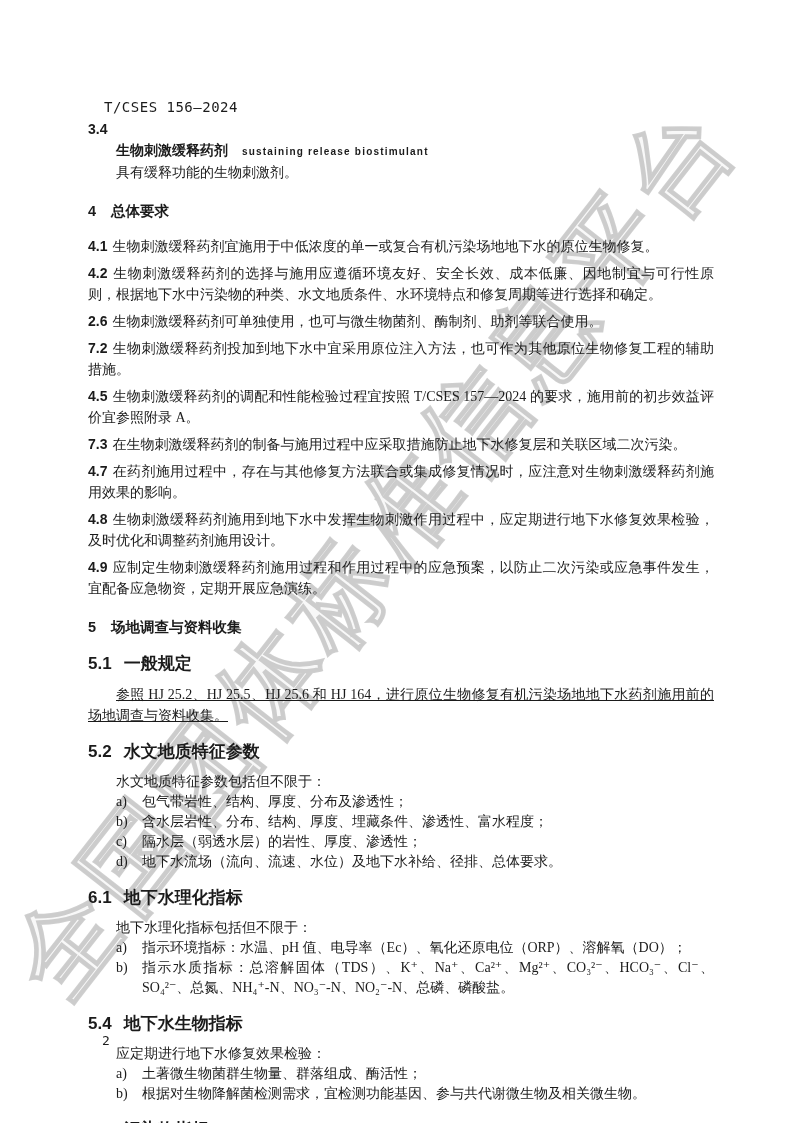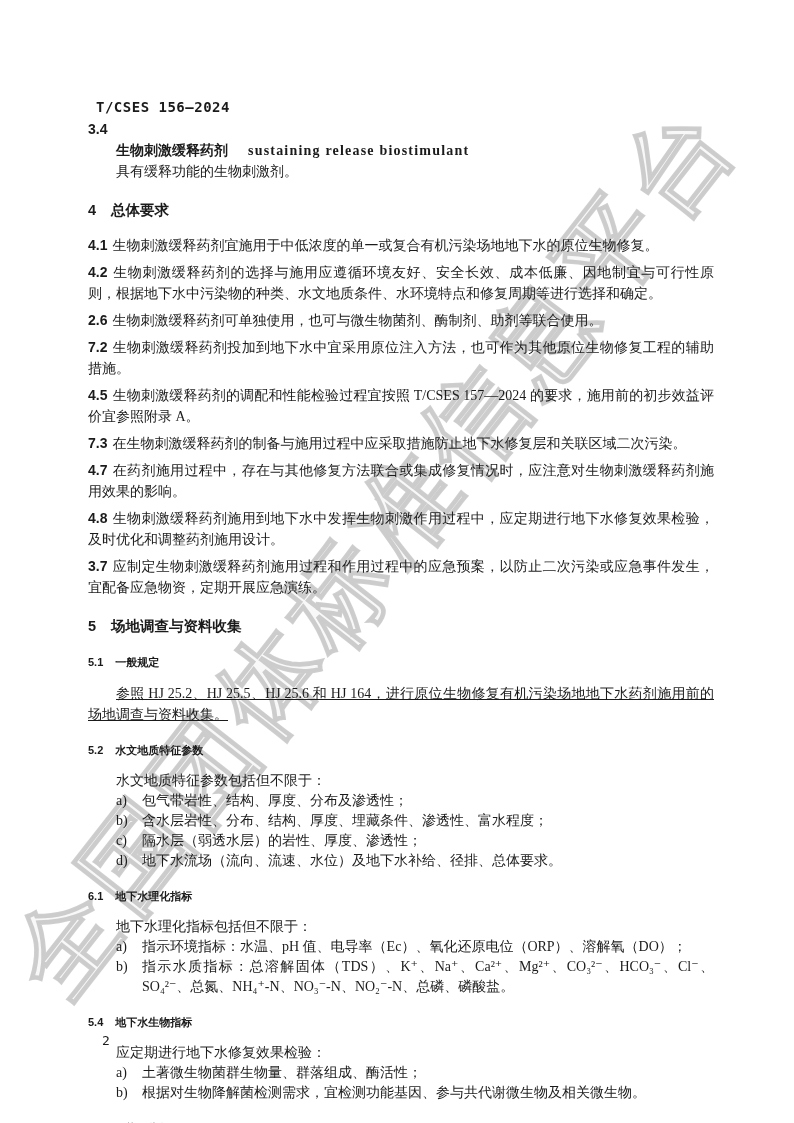--- a/index.html
+++ b/index.html
@@ -31,43 +31,42 @@
   .content{
     position:absolute;inset:0;
     padding:97px 80px 0 88px;
     box-sizing:border-box;
     z-index:1;
   }
   .doc-header{
     font-family:"DejaVu Sans Mono","Liberation Mono",monospace;
     font-size:14px;
     letter-spacing:0.5px;
-    margin:0 0 1px 8px;
-    font-weight:bold;
+    margin:0 0 1px 16px;
   }
   .clause-34-num{
     font-family:"Liberation Sans",sans-serif;
     font-weight:bold;
   }
   .term-line{padding-left:28px;font-weight:bold;}
   .term-cn{font-family:"Liberation Sans","DejaVu Sans",sans-serif;}
   .term-en{
-    font-family:Liberation Serif, serif;
-    margin-left:20px;letter-spacing:1.2px;font-size:14px;
+    font-family:Liberation Sans, sans-serif;
+    margin-left:14px;letter-spacing:1.2px;font-size:10px;
   }
   .def-line{padding-left:28px;}
   .h1{
     font-family:"Liberation Sans","DejaVu Sans",sans-serif;
     font-weight:bold;font-size:14.5px;
     margin:18px 0 14px 0;
   }
   .h1 .h-num{margin-right:15px;}
   .h2{
     font-family:"Liberation Sans","DejaVu Sans",sans-serif;
-    font-weight:bold;font-size:11px;
+    font-weight:bold;font-size:17px;
     margin:15px 0 10px 0;
   }
   .h2 .h-num{margin-right:12px;}
   .clause{margin:0 0 6px 0;text-align:justify;}
   .c-num{
     font-family:"Liberation Sans","DejaVu Sans",sans-serif;
     font-weight:bold;margin-right:5px;
   }
   .indent-para{margin:0 0 6px 0;text-indent:28px;text-align:justify;text-decoration:underline;}
   .intro{padding-left:28px;line-height:20px;margin:0;}
@@ -104,21 +103,21 @@
     </div>
 
     <p class="clause"><span class="c-num">4.1</span><span>生物刺激缓释药剂宜施用于中低浓度的单一或复合有机污染场地地下水的原位生物修复。</span></p>
     <p class="clause"><span class="c-num">4.2</span><span>生物刺激缓释药剂的选择与施用应遵循环境友好、安全长效、成本低廉、因地制宜与可行性原则，根据地下水中污染物的种类、水文地质条件、水环境特点和修复周期等进行选择和确定。</span></p>
     <p class="clause"><span class="c-num">2.6</span><span>生物刺激缓释药剂可单独使用，也可与微生物菌剂、酶制剂、助剂等联合使用。</span></p>
     <p class="clause"><span class="c-num">7.2</span><span>生物刺激缓释药剂投加到地下水中宜采用原位注入方法，也可作为其他原位生物修复工程的辅助措施。</span></p>
     <p class="clause"><span class="c-num">4.5</span><span>生物刺激缓释药剂的调配和性能检验过程宜按照 T/CSES 157—2024 的要求，施用前的初步效益评价宜参照附录 A。</span></p>
     <p class="clause"><span class="c-num">7.3</span><span>在生物刺激缓释药剂的制备与施用过程中应采取措施防止地下水修复层和关联区域二次污染。</span></p>
     <p class="clause"><span class="c-num">4.7</span><span>在药剂施用过程中，存在与其他修复方法联合或集成修复情况时，应注意对生物刺激缓释药剂施用效果的影响。</span></p>
     <p class="clause"><span class="c-num">4.8</span><span>生物刺激缓释药剂施用到地下水中发挥生物刺激作用过程中，应定期进行地下水修复效果检验，及时优化和调整药剂施用设计。</span></p>
-    <p class="clause"><span class="c-num">3.7</span><span>应制定生物刺激缓释药剂施用过程和作用过程中的应急预案，以防止二次污染或应急事件发生，宜配备应急物资，定期开展应急演练。</span></p>
+    <p class="clause"><span class="c-num">4.9</span><span>应制定生物刺激缓释药剂施用过程和作用过程中的应急预案，以防止二次污染或应急事件发生，宜配备应急物资，定期开展应急演练。</span></p>
 
     <div class="h1">
       <span class="h-num">5</span><span>场地调查与资料收集</span>
     </div>
 
     <div class="h2">
       <span class="h-num">5.1</span><span>一般规定</span>
     </div>
     <p class="indent-para">参照 HJ 25.2、HJ 25.5、HJ 25.6 和 HJ 164，进行原位生物修复有机污染场地地下水药剂施用前的场地调查与资料收集。</p>
 

